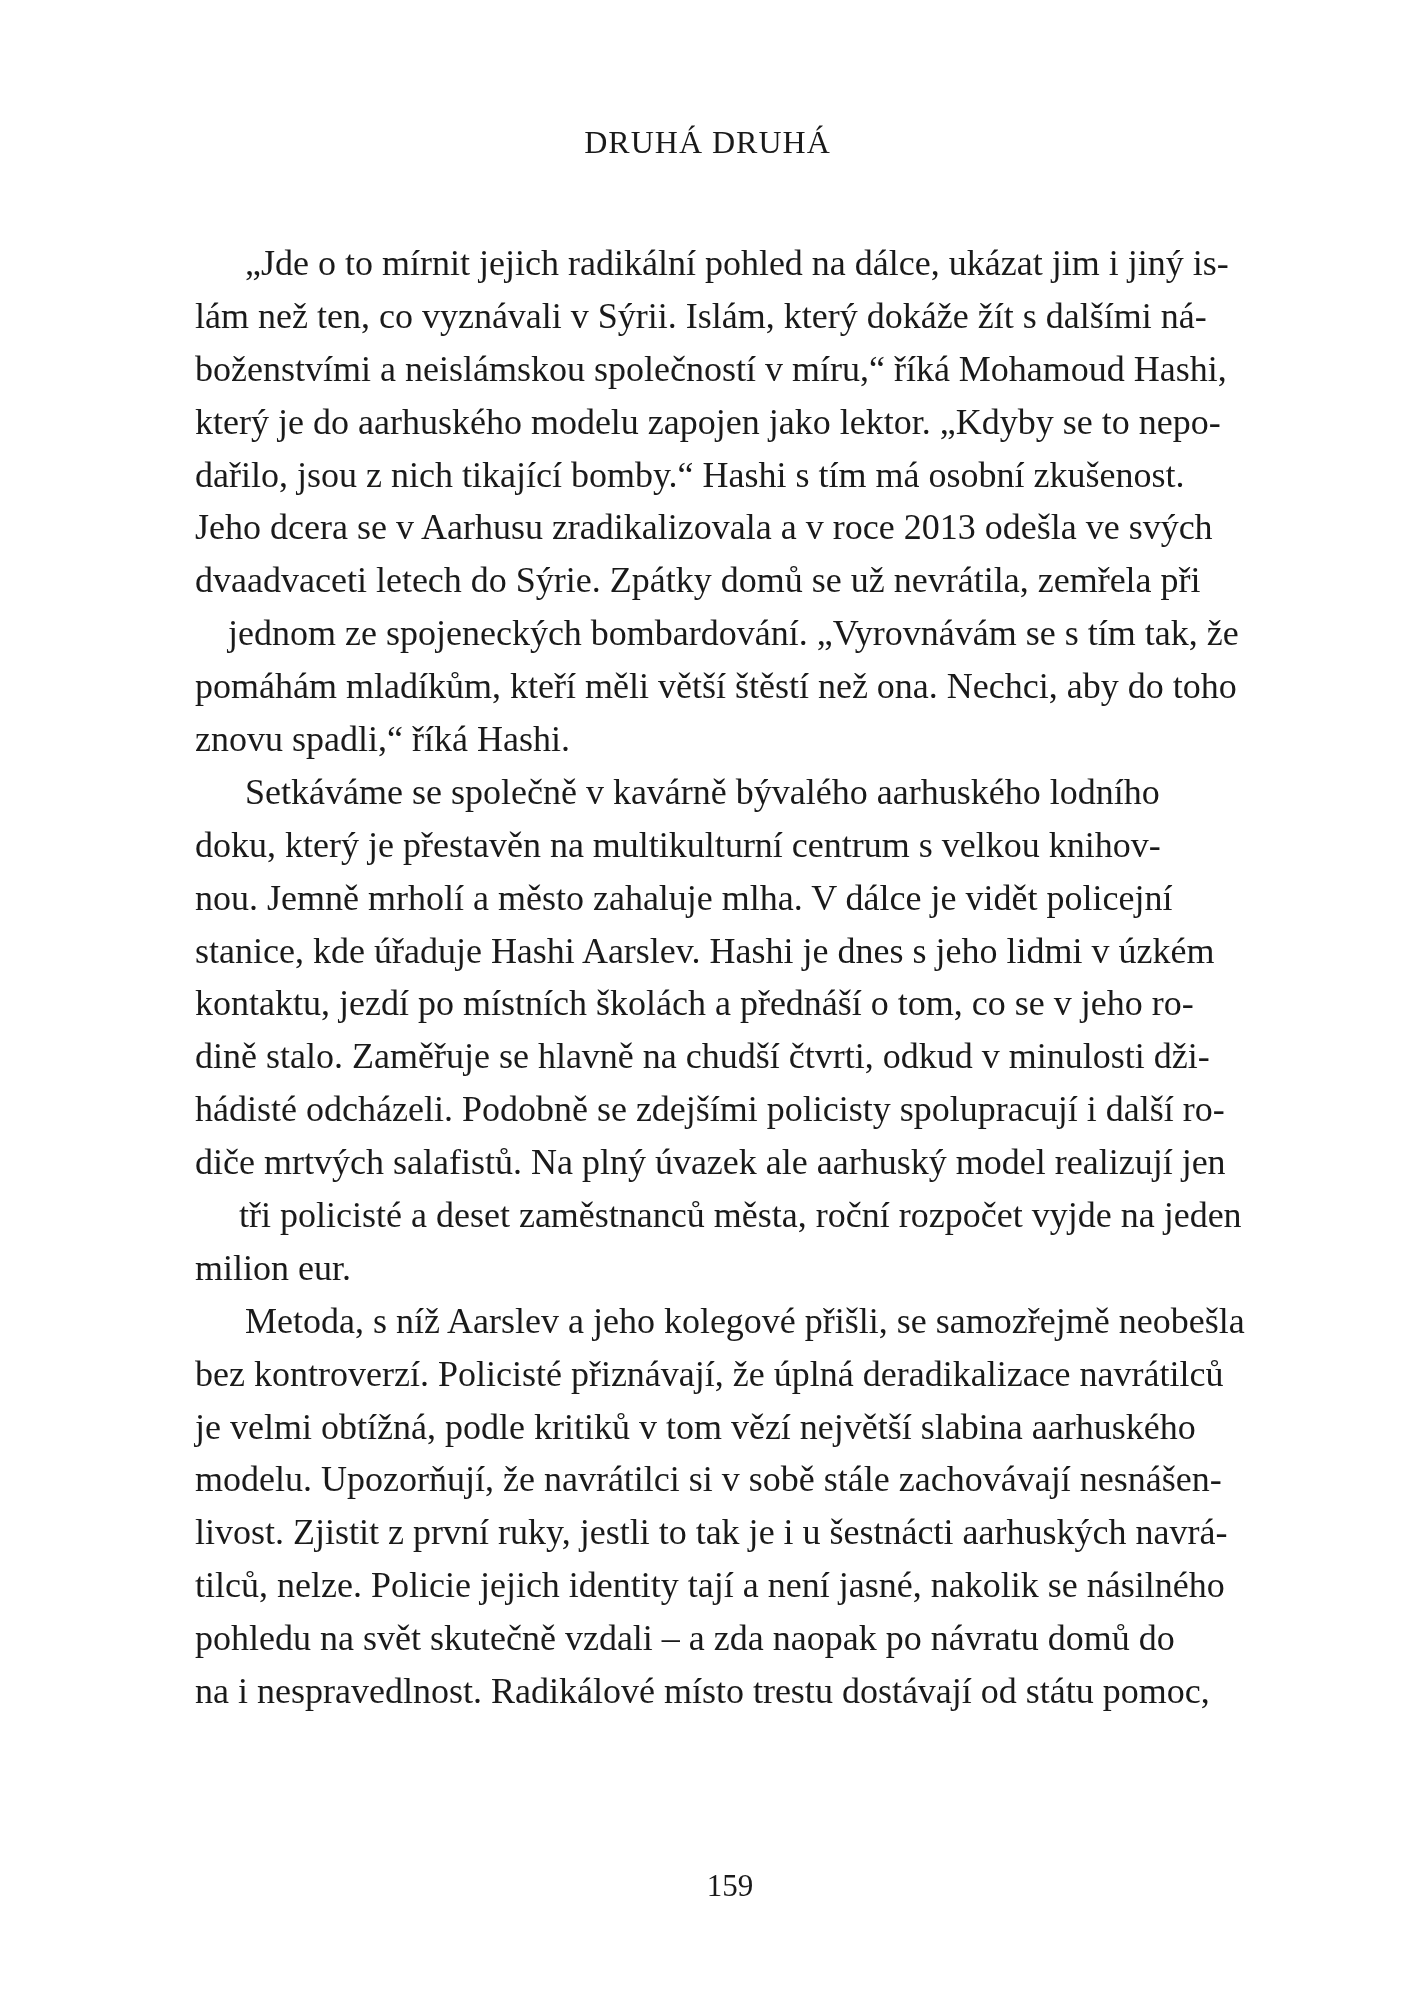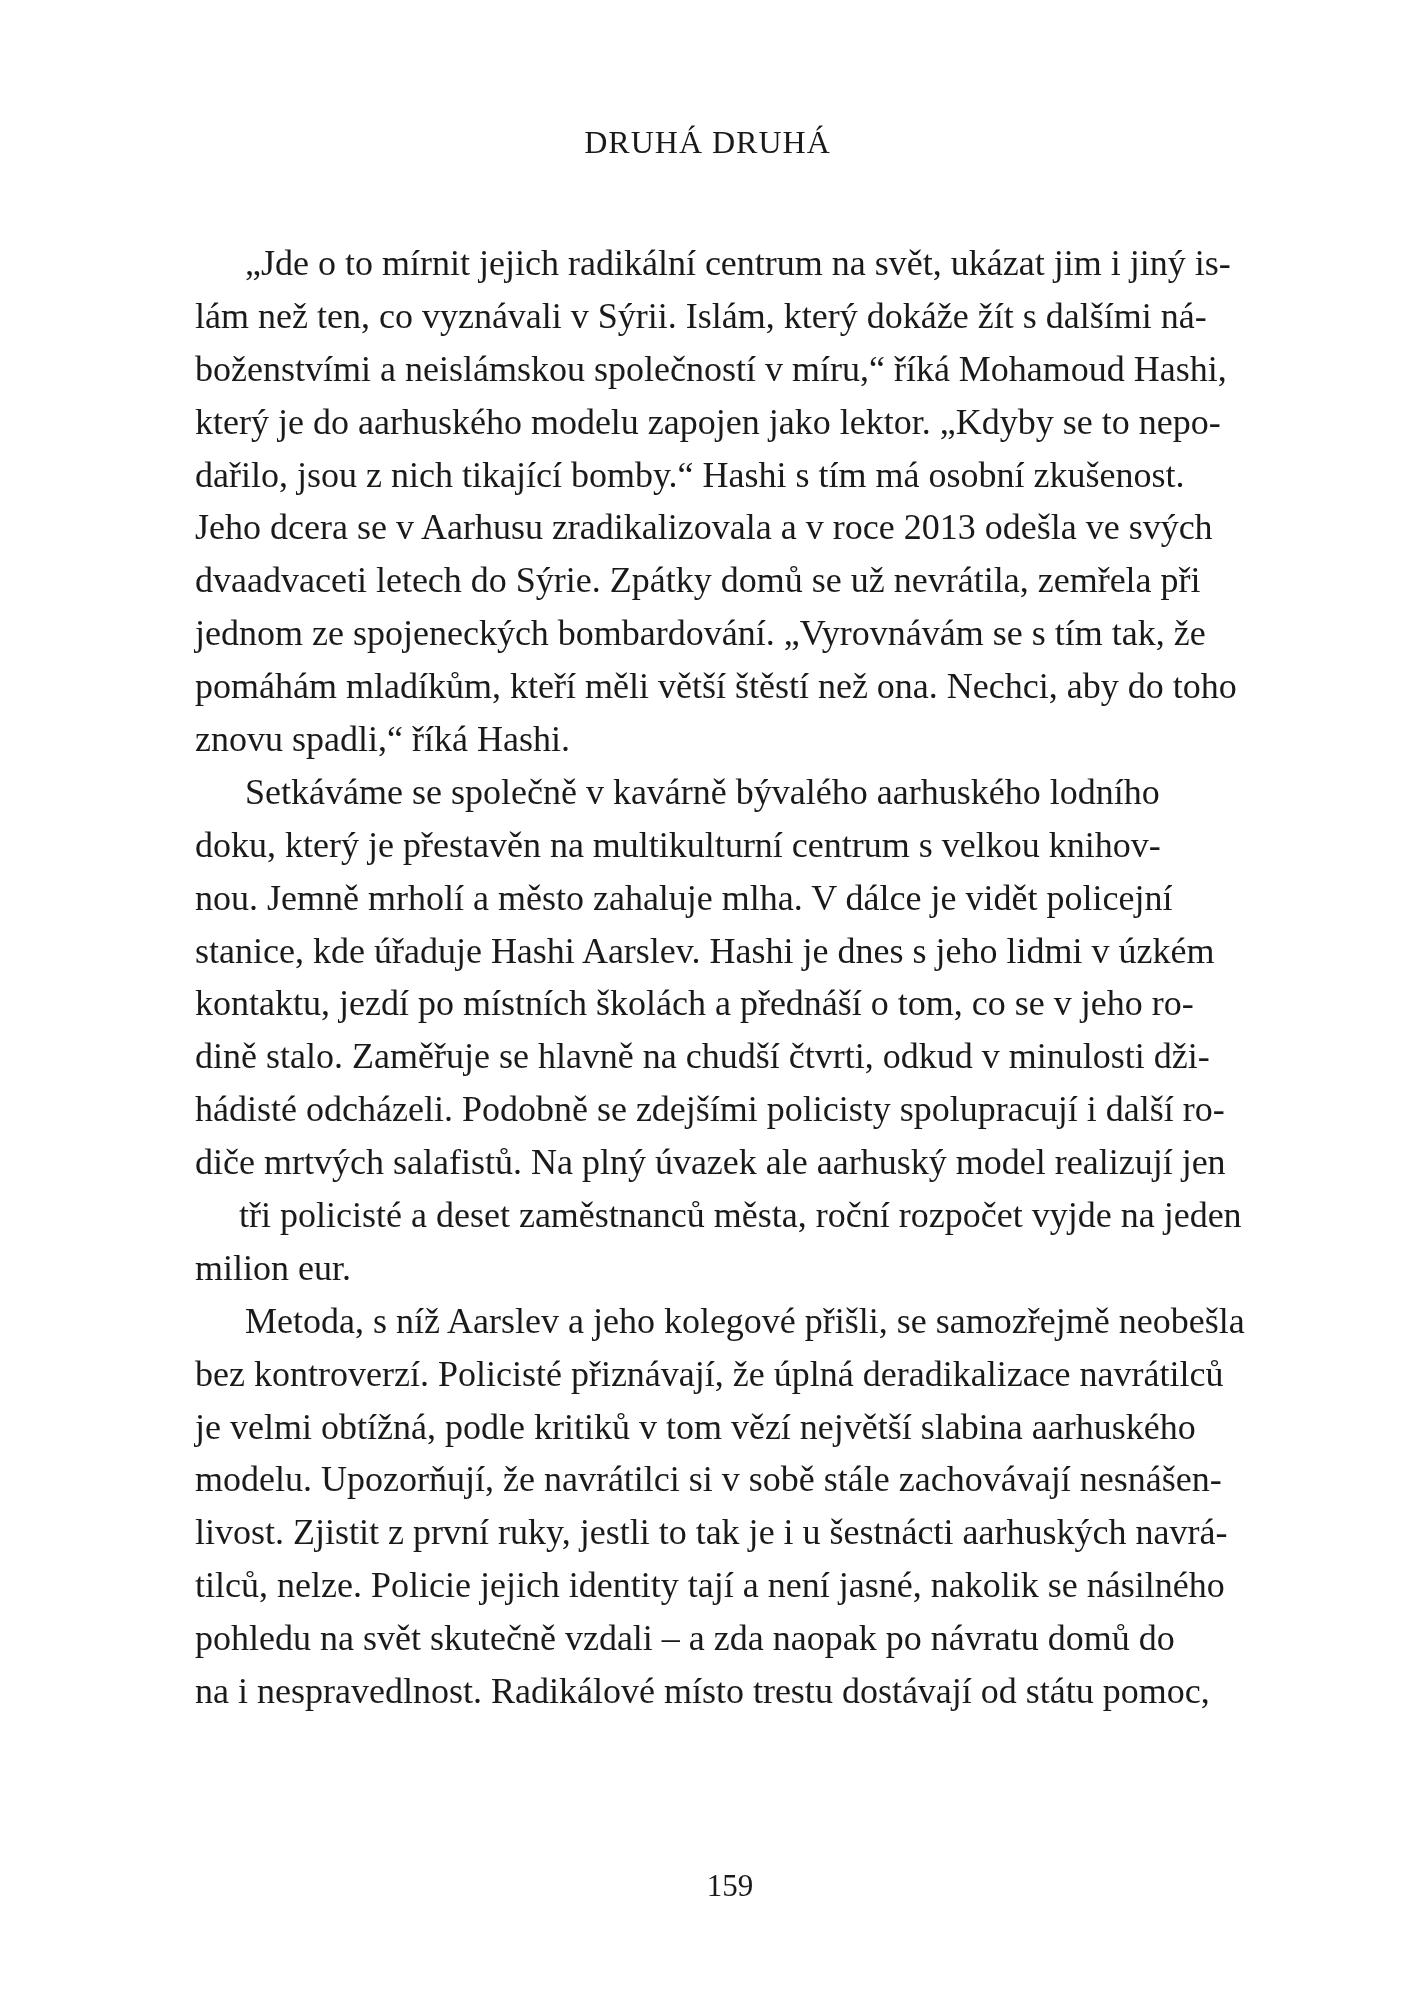--- a/index.html
+++ b/index.html
@@ -16,28 +16,28 @@
          font-size: 31px; line-height: 40px; }
 </style>
 </head>
 <body>
 
 <div class="running-head">DRUHÁ DRUHÁ</div>
 
 <div class="body-text">
 
   <div>
-    <div class="line indent" style="white-space: nowrap; word-spacing: 0px; text-align: left; text-align-last: left;">„Jde o to mírnit jejich radikální centrum na svět, ukázat jim i jiný is-</div>
+    <div class="line indent" style="white-space: nowrap; word-spacing: 0px; text-align: left; text-align-last: left;">„Jde o to mírnit jejich radikální pohled na dálce, ukázat jim i jiný is-</div>
     <div class="line" style="white-space: nowrap; word-spacing: 0px; text-align: left; text-align-last: left;">lám než ten, co vyznávali v Sýrii. Islám, který dokáže žít s dalšími ná-</div>
     <div class="line" style="white-space: nowrap; word-spacing: 0px; text-align: right; text-align-last: left;">boženstvími a neislámskou společností v míru,“ říká Mohamoud Hashi,</div>
     <div class="line" style="white-space: nowrap; word-spacing: 0px; text-align: left; text-align-last: left;">který je do aarhuského modelu zapojen jako lektor. „Kdyby se to nepo-</div>
     <div class="line" style="white-space: nowrap; word-spacing: 0px; text-align: left; text-align-last: left;">dařilo, jsou z nich tikající bomby.“ Hashi s tím má osobní zkušenost.</div>
     <div class="line" style="white-space: nowrap; word-spacing: 0px; text-align: left; text-align-last: left;">Jeho dcera se v Aarhusu zradikalizovala a v roce 2013 odešla ve svých</div>
     <div class="line" style="white-space: nowrap; word-spacing: 0px; text-align: left; text-align-last: left;">dvaadvaceti letech do Sýrie. Zpátky domů se už nevrátila, zemřela při</div>
-    <div class="line" style="white-space: nowrap; word-spacing: 0px; text-align: right; text-align-last: left;">jednom ze spojeneckých bombardování. „Vyrovnávám se s tím tak, že</div>
+    <div class="line" style="white-space: nowrap; word-spacing: 0px; text-align: right; text-align-last: left; margin-left: 33px;">jednom ze spojeneckých bombardování. „Vyrovnávám se s tím tak, že</div>
     <div class="line" style="white-space: nowrap; word-spacing: 0px; text-align: left; text-align-last: left;">pomáhám mladíkům, kteří měli větší štěstí než ona. Nechci, aby do toho</div>
     <div class="line last" style="white-space: nowrap;">znovu spadli,“ říká Hashi.</div>
   </div>
 
   <div>
     <div class="line indent" style="white-space: nowrap; word-spacing: 0px; text-align: left; text-align-last: left;">Setkáváme se společně v kavárně bývalého aarhuského lodního</div>
     <div class="line" style="white-space: nowrap; word-spacing: 0px; text-align: left; text-align-last: left;">doku, který je přestavěn na multikulturní centrum s velkou knihov-</div>
     <div class="line" style="white-space: nowrap; word-spacing: 0px; text-align: left; text-align-last: left;">nou. Jemně mrholí a město zahaluje mlha. V dálce je vidět policejní</div>
     <div class="line" style="white-space: nowrap; word-spacing: 0px; text-align: left; text-align-last: left;">stanice, kde úřaduje Hashi Aarslev. Hashi je dnes s jeho lidmi v úzkém</div>
     <div class="line" style="white-space: nowrap; word-spacing: 0px; text-align: left; text-align-last: left;">kontaktu, jezdí po místních školách a přednáší o tom, co se v jeho ro-</div>

